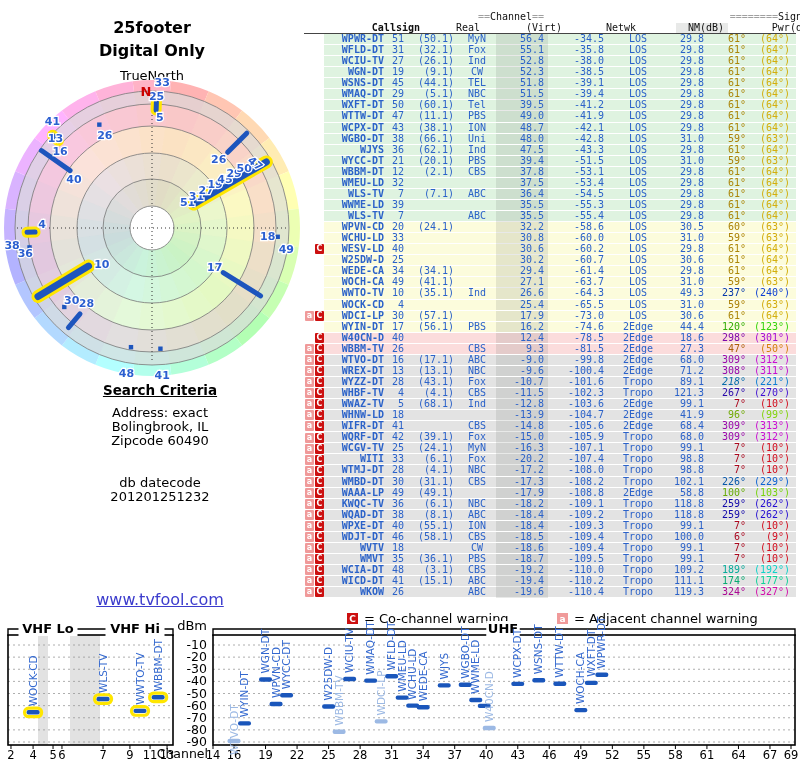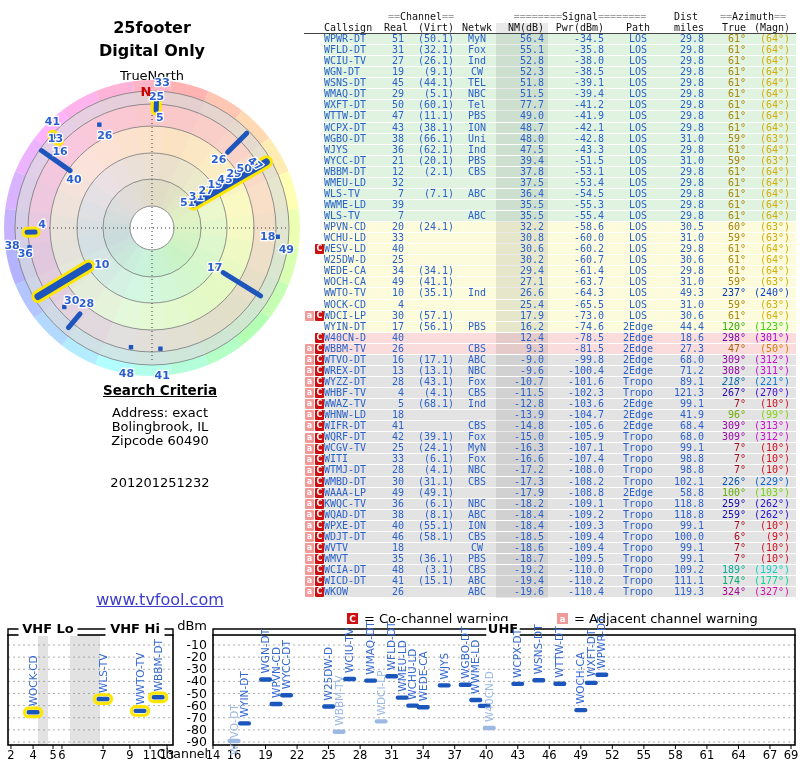--- a/index.html
+++ b/index.html
@@ -10,26 +10,26 @@
       font-size:13px;color:#000;line-height:13px;}
   #search-heading{font-weight:bold;text-decoration:underline;margin-bottom:9px;font-size:13.5px;}
   .search-line{margin:0 0 1px 0;}
   #db-block{margin-top:29px;}
   #site-link-wrap{position:absolute;left:60px;top:590px;width:200px;text-align:center;}
   #site-link{color:#3c3ccd;font-size:16px;text-decoration:underline;cursor:pointer;}
 
   
   #tvtable{position:absolute;left:304px;top:12px;width:492px;
      font-family:"DejaVu Sans Mono","Liberation Mono",monospace;font-size:10px;line-height:10.5px;}
-  .tgrid{display:grid;grid-template-columns:20px 60px 28px 46px 38px 52px 64px 52px 48px 38px 44px;}
+  .tgrid{display:grid;grid-template-columns:20px 60px 28px 46px 38px 52px 64px 52px 48px 38px 44px;gap:36px;}
   .hdr-word{color:#111;}
   .hdr-eq{color:#a0a0a0;}
   #col-hdr-row{border-bottom:1px solid #444;}
   .gcell{white-space:nowrap;overflow:visible;}
-  .c-left{text-align:left;}
+  .c-left{text-align:right;font-weight:bold;}
   .c-right{text-align:right;padding-right:8px;}
   .c-center{text-align:center;}
   .c-right2{text-align:right;padding-right:4px;}
   .span2{grid-column:3/5;text-align:center;}
   .span3{grid-column:6/9;text-align:center;}
   .spanD{grid-column:9/10;text-align:right;padding-right:14px;}
   .spanA{grid-column:10/12;text-align:center;}
   #rows .row{display:grid;grid-template-columns:20px 60px 28px 46px 38px 52px 64px 52px 48px 38px 44px;
      height:11.07px;box-sizing:border-box;border-bottom:1px solid #ffffff;}
   #rows .row>div{white-space:nowrap;overflow:visible;}
@@ -174,20 +174,21 @@
     <text x="146" y="96" text-anchor="middle" font-size="13" font-weight="bold" fill="#cc0000">N</text>
   </svg>
 </div>
 
 <div id="search-block">
   <div id="search-heading">Search Criteria</div>
   <div class="search-line">Address: exact</div>
   <div class="search-line">Bolingbrook, IL</div>
   <div class="search-line">Zipcode 60490</div>
   <div id="db-block">
+    <div class="search-line">db datecode</div>
     <div class="search-line">201201251232</div>
   </div>
 </div>
 <div id="site-link-wrap">
   <a id="site-link">www.tvfool.com</a>
 </div>
 
 <div id="tvtable">
   <div class="tgrid">
     <div></div>
@@ -289,21 +290,21 @@
         <div class="c-right blue">29.8</div>
         <div class="c-right2" style="color: rgb(171, 133, 7);">61°</div>
         <div class="c-right2" style="color: rgb(211, 175, 13);">(64°)</div>
       </div>
       <div class="row zg">
         <div class="gut"></div>
         <div class="c-left blue">WXFT-DT</div>
         <div class="c-right blue">50</div>
         <div class="c-right2 blue">(60.1)</div>
         <div class="c-center blue">Tel</div>
-        <div class="c-right2 blue nmcell">77.7</div>
+        <div class="c-right2 blue nmcell">39.5</div>
         <div class="c-right blue">-41.2</div>
         <div class="c-center blue">LOS</div>
         <div class="c-right blue">29.8</div>
         <div class="c-right2" style="color: rgb(171, 133, 7);">61°</div>
         <div class="c-right2" style="color: rgb(211, 175, 13);">(64°)</div>
       </div>
       <div class="row zg">
         <div class="gut"></div>
         <div class="c-left blue">WTTW-DT</div>
         <div class="c-right blue">47</div>
@@ -745,21 +746,21 @@
       </div>
       <div class="row zx">
         <div class="gut">
           <span class="mk mkA">a</span>
           <span class="mk mkC">C</span>
         </div>
         <div class="c-left blue">WITI</div>
         <div class="c-right blue">33</div>
         <div class="c-right2 blue">(6.1)</div>
         <div class="c-center blue">Fox</div>
-        <div class="c-right2 blue nmcell">-16.6</div>
+        <div class="c-right2 blue nmcell">-20.2</div>
         <div class="c-right blue">-107.4</div>
         <div class="c-center blue">Tropo</div>
         <div class="c-right blue">98.8</div>
         <div class="c-right2" style="color: rgb(171, 7, 29);">7°</div>
         <div class="c-right2" style="color: rgb(211, 13, 30);">(10°)</div>
       </div>
       <div class="row zx">
         <div class="gut">
           <span class="mk mkA">a</span>
           <span class="mk mkC">C</span>

